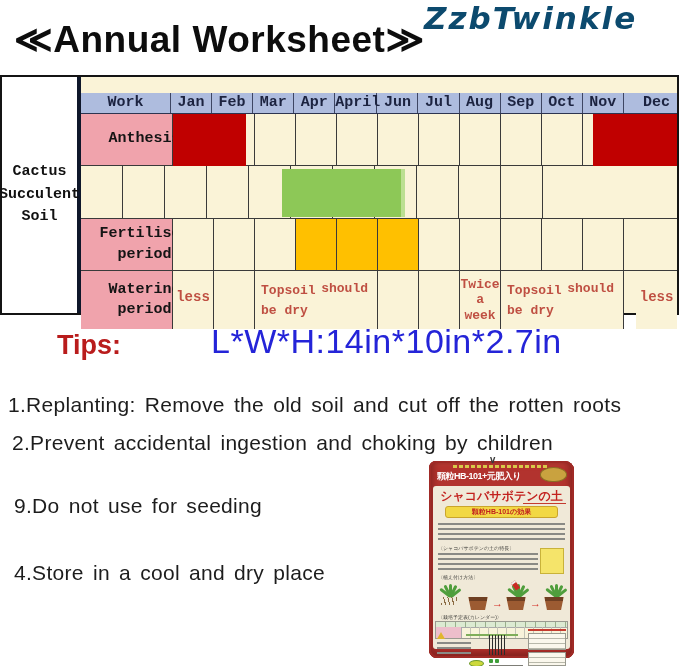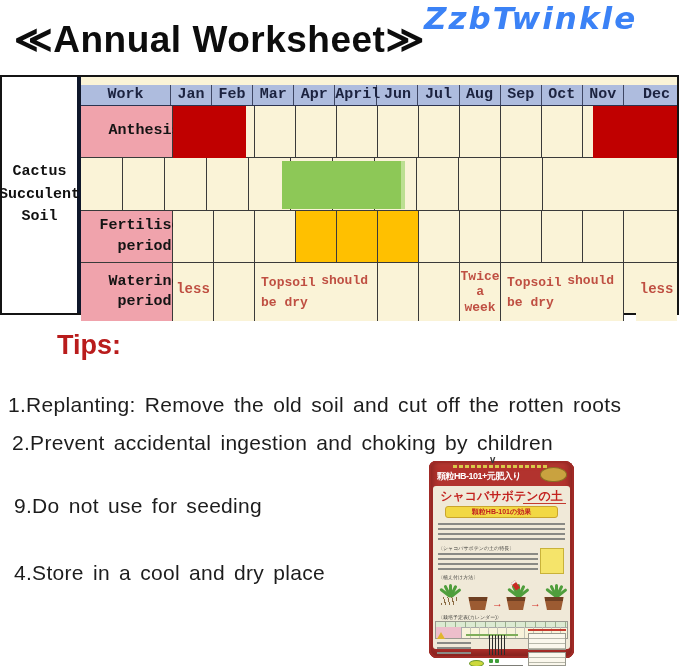--- a/index.html
+++ b/index.html
@@ -3,30 +3,30 @@
 <meta charset="utf-8">
 <style>
   html,body{margin:0;padding:0;background:#fff;}
   .stage{position:relative;width:679px;height:666px;background:#ffffff;overflow:hidden;
          font-family:"Liberation Sans", sans-serif;}
   .abs{position:absolute;}
   .pre{white-space:pre-line;}
 
   
   .title{left:14px;top:18px;font-size:37px;font-weight:600;color:#0d0d0d;letter-spacing:0.5px;}
-  .brand{left:424px;top:0px;font-size:31px;font-weight:bold;font-style:italic;color:#3b82f6;
+  .brand{left:424px;top:0px;font-size:31px;font-weight:bold;font-style:italic;color:#0c4a6e;
          letter-spacing:2px;font-family:"DejaVu Sans", sans-serif;text-align:right;}
 
   
   .tbl{left:0px;top:75px;width:679px;height:240px;border:2px solid #141414;box-sizing:border-box;
        background:#faf3d7;font-family:"Liberation Mono","DejaVu Sans Mono",monospace;}
   .side{left:0;top:0;width:79px;height:236px;background:#ffffff;border-right:4px solid #0f172a;
         box-sizing:border-box;display:flex;align-items:center;justify-content:center;text-align:center;
         font-size:15px;font-weight:bold;color:#111;line-height:1.5;}
-  .grid{left:79px;top:8px;width:584px;height:236px;}
+  .grid{left:79px;top:16px;width:584px;height:236px;}
   .row{position:absolute;left:0;width:596px;display:flex;box-sizing:border-box;border-bottom:1px solid #3a3a3a;}
   .hrow{top:0;height:21px;background:#aebcde;border-bottom:1px solid #2d3450;}
   .r1{top:21px;height:52px;}
   .r2{top:73px;height:53px;}
   .r3{top:126px;height:52px;}
   .r4{top:178px;height:58px;border-bottom:none;}
   .cell{box-sizing:border-box;border-right:1px solid #3a3a3a;}
   .cell:last-child{border-right:none;margin-left:12px;}
   .hcell{width:42px;text-align:center;font-size:15px;font-weight:bold;color:#1c2340;line-height:20px;
          border-right:1px solid #3e4663;}
@@ -224,20 +224,21 @@
         <div class="cell mcell wcell wless">less</div>
       </div>
 
       <div class="ovl red1"></div>
       <div class="ovl red2"></div>
       <div class="ovl greenblk"></div>
     </div>
   </div>
 
   <div class="abs tips-label">Tips:</div>
+  <div class="abs dims">L*W*H:14in*10in*2.7in</div>
   <div class="abs item it1">1.Replanting: Remove the old soil and cut off the rotten roots</div>
   <div class="abs item it2">2.Prevent accidental ingestion and choking by children</div>
   <div class="abs item it3">9.Do not use for seeding</div>
   <div class="abs item it4">4.Store in a cool and dry place</div>
 
   <div class="abs bag">
     <div class="abs flap">∨</div>
     <div class="abs bag-topline"></div>
     <div class="abs bag-hb">顆粒HB-101+元肥入り</div>
     <div class="abs bag-badge"></div>

